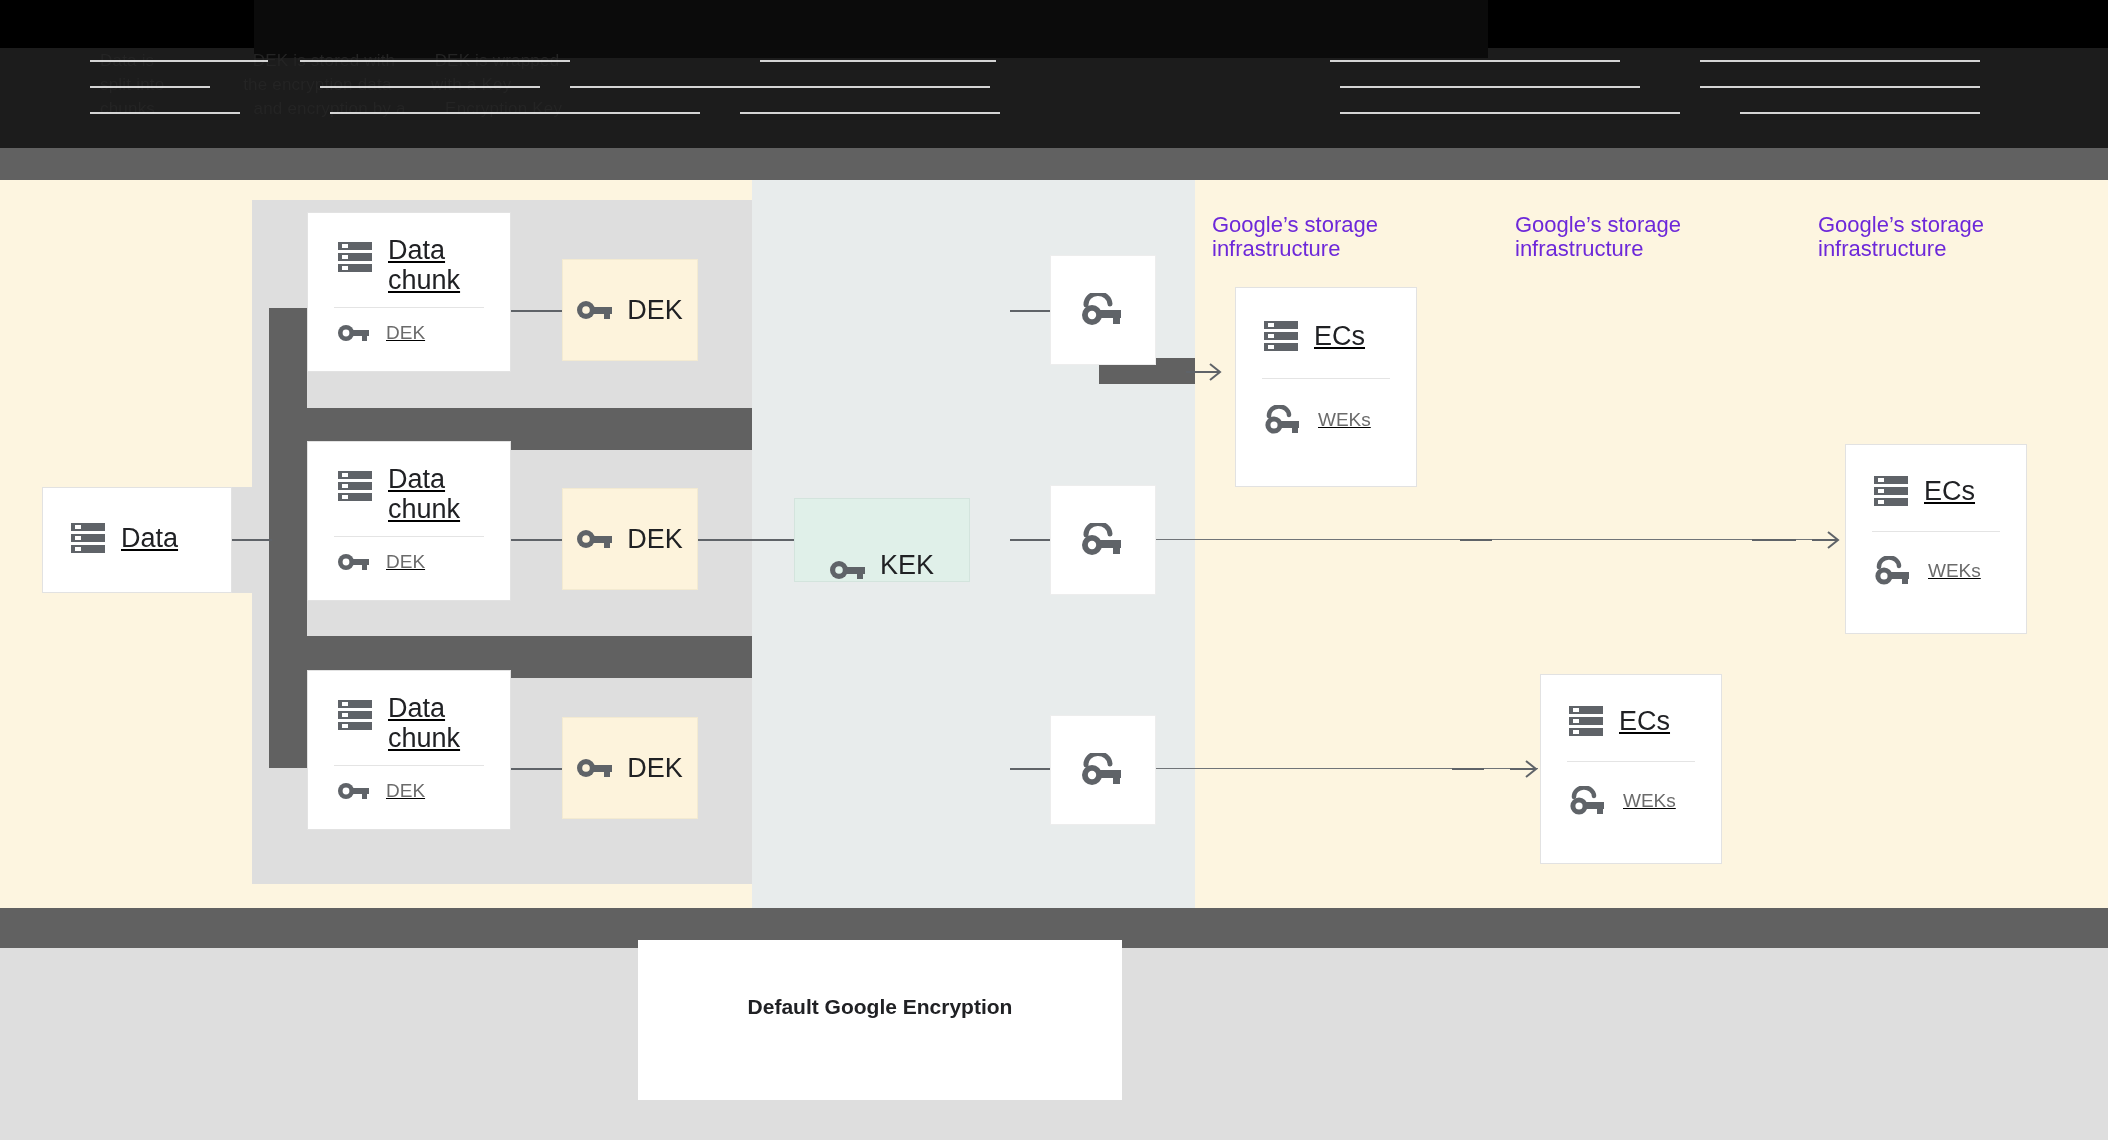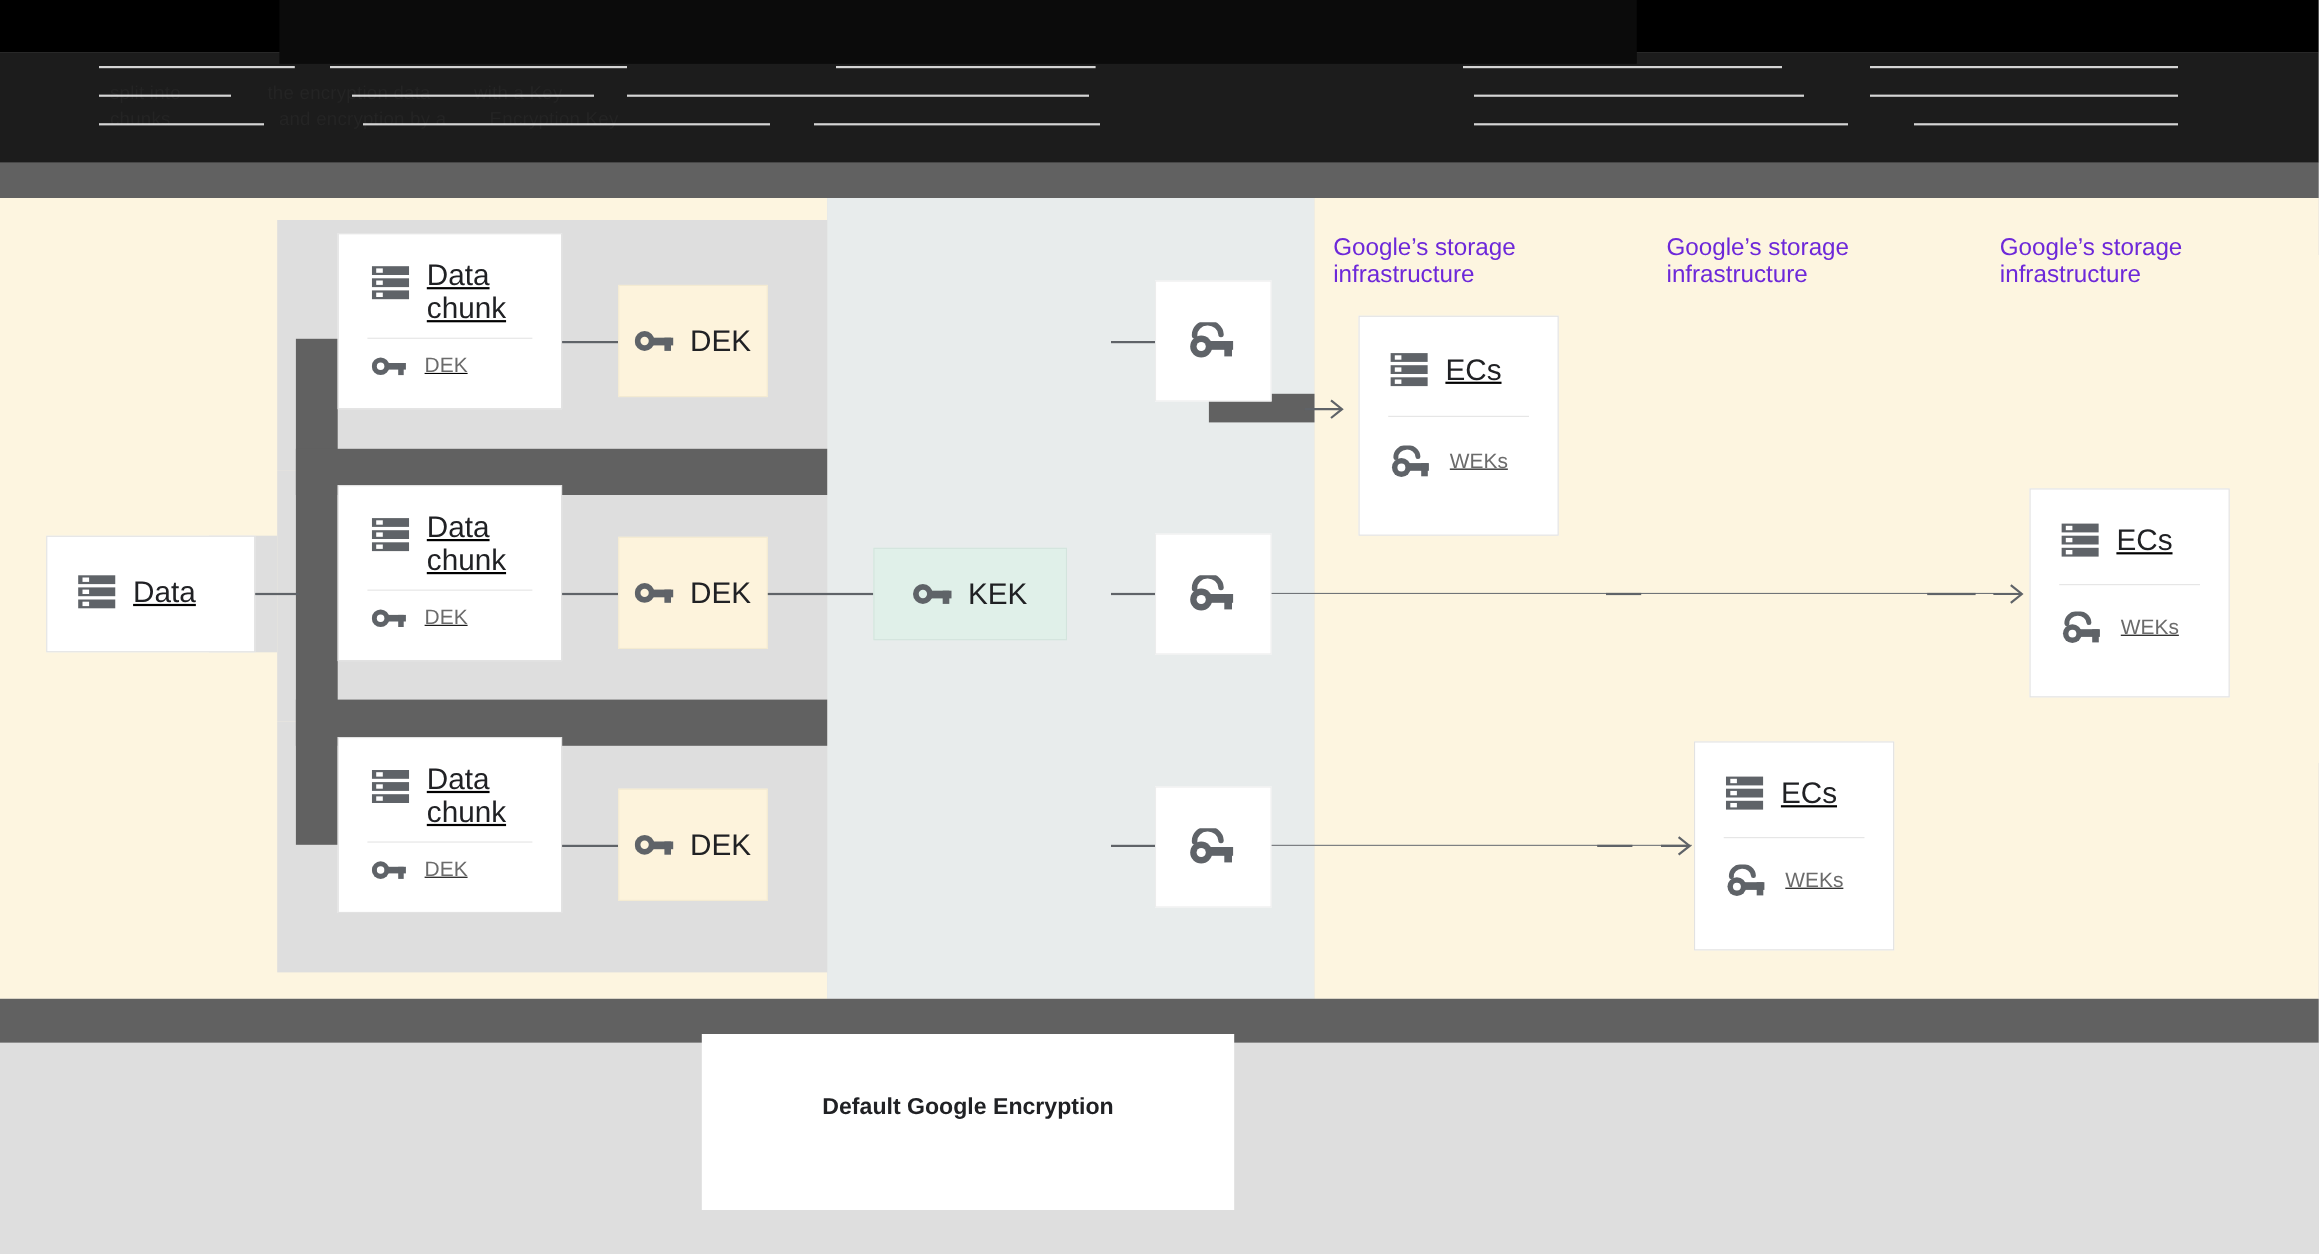--- a/index.html
+++ b/index.html
@@ -50,21 +50,21 @@
     font-size:19px;color:#6b6b6b;line-height:22px;
   }
   .divider{height:1px;background:#e4e4e4;}
 
   
   .chip{
     position:absolute;box-sizing:border-box;display:flex;
     align-items:center;justify-content:center;gap:14px;
   }
   .chip-dek{background:#fdf3dc;border:1px solid #f3ead1;}
-  .chip-kek{background:#e0f0e9;border:1px solid #d3e4dd;}
+  .chip-kek{background:#e0f0e9;border:1px solid #d3e4dd;align-items:flex-end;}
   .chip-white{background:#fff;border:1px solid #ededed;}
   .chip-label{font-size:27px;color:#202124;}
 
   
   .conn{position:absolute;background:#5f6368;height:2px;}
   .conn-thin{position:absolute;background:#707478;height:1px;}
   .arrowhead{position:absolute;}
 
   
   .stor-label{
@@ -88,20 +88,21 @@
 </style>
 </head>
 <body>
 
 <div id="root">
 
   <div class="hdr-black"></div>
   <div class="hdr-dark"></div>
   <div class="hdr-dark2"></div>
 
+  <div class="hdr-text" style="left:100px;top:50px;">Data is                    DEK is stored with        DEK is wrapped</div>
   <div class="hdr-text" style="left:100px;top:74px;">split into                the encryption data        with a Key</div>
   <div class="hdr-text" style="left:100px;top:98px;">chunks                    and encryption by a        Encryption Key</div>
 
   <div class="hdr-strike lite" style="left:90px;top:60px;width:178px;"></div>
   <div class="hdr-strike lite" style="left:300px;top:60px;width:270px;"></div>
   <div class="hdr-strike lite" style="left:760px;top:60px;width:236px;"></div>
   <div class="hdr-strike lite" style="left:1330px;top:60px;width:290px;"></div>
   <div class="hdr-strike lite" style="left:1700px;top:60px;width:280px;"></div>
   <div class="hdr-strike lite" style="left:90px;top:86px;width:120px;"></div>
   <div class="hdr-strike lite" style="left:320px;top:86px;width:220px;"></div>

